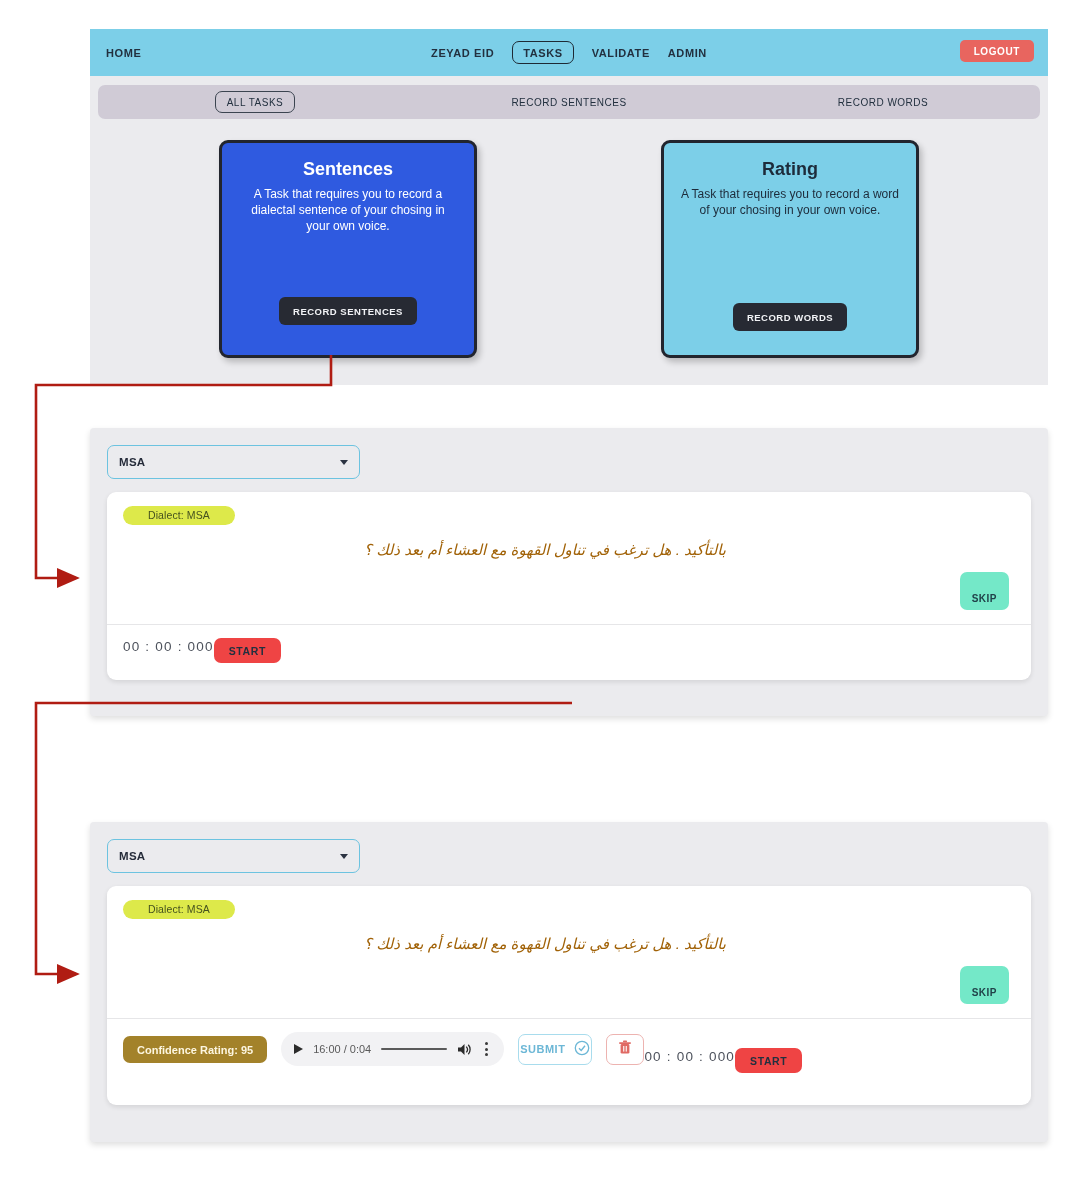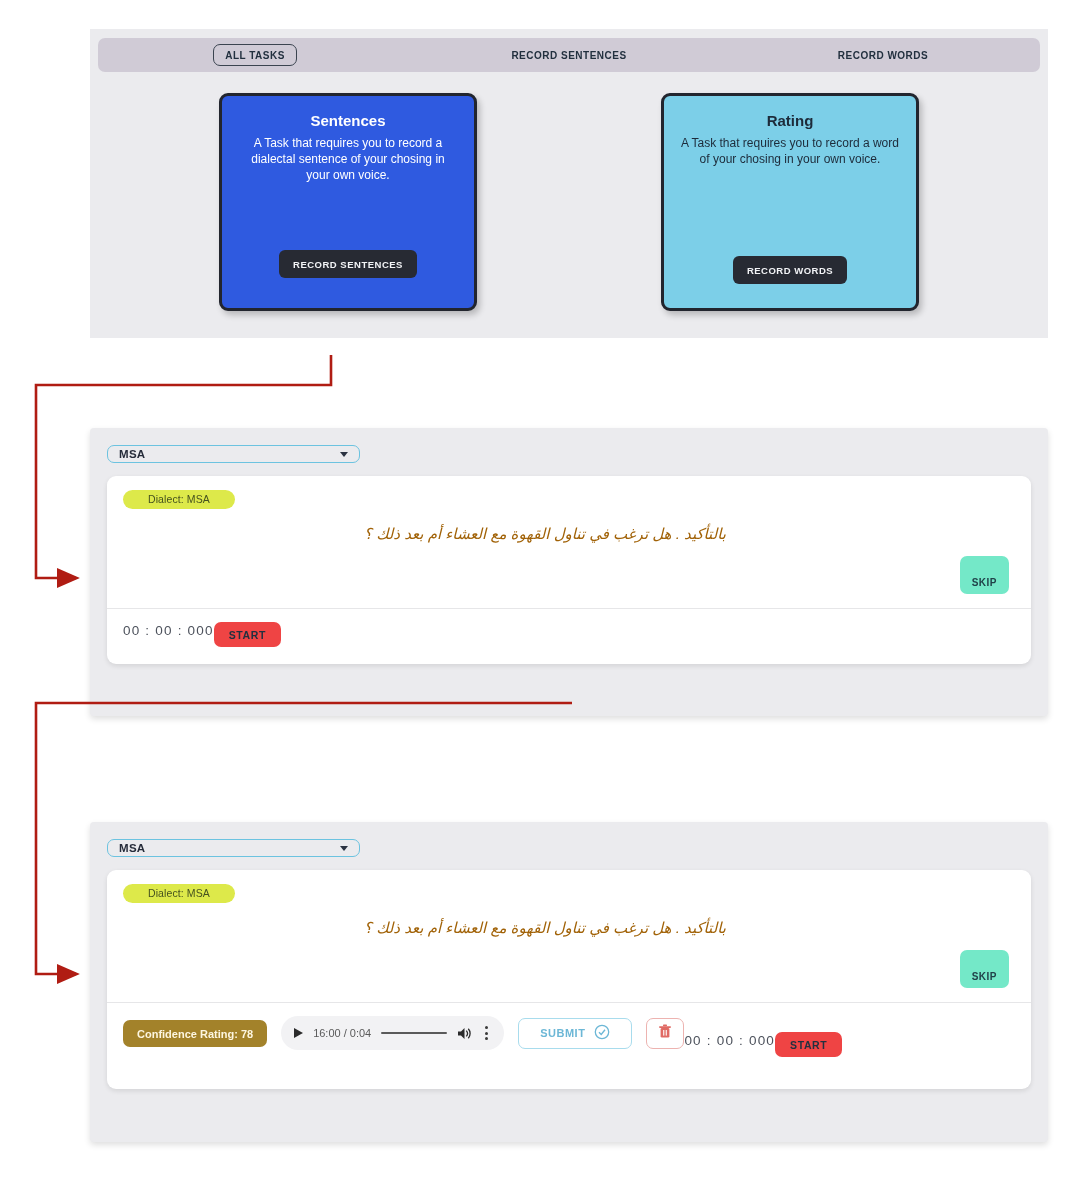--- a/index.html
+++ b/index.html
@@ -60,21 +60,21 @@
     background: #d0cbd6;
     border-radius: 7px;
     height: 34px;
     display: flex; align-items: center;
   }
   .subnav-cell {
     flex: 1; display: flex; align-items: center; justify-content: center;
   }
   .subnav-cell:first-child { justify-content: center; }
   .tab-label {
-    font-size: 10px; font-weight: bold; color: #22303f; letter-spacing: .5px;
+    font-size: 10px; font-weight: normal; color: #22303f; letter-spacing: .5px;
   }
   .tab-label.boxed {
     border: 1.4px solid #3b4450;
     border-radius: 7px;
     padding: 5px 11px 4px;
   }
 
   .cards-area {
     background: #ebebee;
     height: 255px;
@@ -86,21 +86,21 @@
   .task-card {
     width: 258px; height: 218px;
     border: 3px solid #22252e;
     border-radius: 9px;
     display: flex; flex-direction: column; align-items: center;
     padding: 16px 16px 0;
     box-shadow: 3px 4px 6px rgba(0,0,0,.22);
   }
   .task-card.blue { background: #2f5ae0; color: #ffffff; }
   .task-card.cyan { background: #7ccfe8; color: #1d2b3a; }
-  .card-title { font-size: 15px; font-weight: bold; margin-bottom: 7px; }
+  .card-title { font-size: 18px; font-weight: bold; margin-bottom: 7px; }
   .card-desc {
     font-size: 12px; line-height: 1.32; text-align: center;
     font-weight: 400;
   }
   .card-btn {
     margin-top: auto; margin-bottom: 30px;
     background: #272a33; color: #f2f3f6;
     font-size: 9.5px; font-weight: bold; letter-spacing: .5px;
     border: none; border-radius: 6px;
     padding: 9px 14px 8px;
@@ -112,21 +112,21 @@
   #shot-bot { left: 90px; top: 822px; width: 958px; height: 320px; }
 
   .rec-panel {
     background: #ebebee;
     border-radius: 4px;
     padding: 17px 17px 20px;
     height: 100%;
     box-shadow: 0 3px 6px rgba(0,0,0,.13);
   }
   .dialect-select {
-    width: 253px; height: 18px;
+    width: 253px; height: 34px;
     background: #ebebee;
     border: 1.8px solid #6cc3e0;
     border-radius: 7px;
     display: flex; align-items: center; justify-content: space-between;
     padding: 0 11px;
     margin-bottom: 13px;
   }
   .dialect-select .sel-val {
     font-size: 11.5px; font-weight: bold; color: #262c3a; letter-spacing: .3px;
   }
@@ -218,21 +218,21 @@
   .spk-icon { display: flex; align-items: center; }
   .kebab { display: flex; flex-direction: column; gap: 2.5px; padding: 0 3px; }
   .kebab i { width: 3px; height: 3px; border-radius: 50%; background: #3a3a3a; display: block; }
 
   .submit-btn {
     background: #ffffff;
     border: 1.6px solid #a8dced;
     border-radius: 7px;
     height: 31px;
     display: flex; align-items: center; gap: 9px;
-    padding: 0 21px;
+    padding: 0 1px;
     color: #6cb7d6;
     font-size: 11px; font-weight: bold; letter-spacing: .5px;
   }
   .del-btn {
     background: #ffffff;
     border: 1.6px solid #edb3b0;
     border-radius: 7px;
     height: 31px; width: 38px;
     display: flex; align-items: center; justify-content: center;
   }
@@ -240,20 +240,30 @@
   
   .connector { position: absolute; left: 0; top: 0; pointer-events: none; }
 </style>
 </head>
 <body>
 
 <div class="page">
 
   <div class="screen-shot" id="shot-top">
 
+    <div class="navbar">
+      <div class="nav-left">HOME</div>
+      <div class="nav-center">
+        <span class="nav-item">ZEYAD EID</span>
+        <span class="nav-item boxed">TASKS</span>
+        <span class="nav-item">VALIDATE</span>
+        <span class="nav-item">ADMIN</span>
+      </div>
+      <button class="logout-btn">LOGOUT</button>
+    </div>
 
     <div class="subnav-wrap">
       <div class="subnav">
         <div class="subnav-cell">
           <span class="tab-label boxed">ALL TASKS</span>
         </div>
         <div class="subnav-cell">
           <span class="tab-label">RECORD SENTENCES</span>
         </div>
         <div class="subnav-cell">
@@ -314,21 +324,21 @@
           <span class="dialect-badge">Dialect: MSA</span>
           <div class="arabic-text">بالتأكيد . هل ترغب في تناول القهوة مع العشاء أم بعد ذلك ؟</div>
           <div class="skip-row">
             <button class="skip-btn">SKIP</button>
           </div>
         </div>
         <div class="divider"></div>
 
         <div class="recorder-block">
           <div class="audio-row">
-            <span class="conf-badge">Confidence Rating: 78</span>
+            <span class="conf-badge">Confidence Rating: 95</span>
 
             <div class="audio-player">
               <span class="play-tri"></span>
               <span class="audio-time">16:00 / 0:04</span>
               <span class="audio-bar"></span>
               <span class="spk-icon">
                 <svg width="15" height="13" viewBox="0 0 15 13">
                   <polygon points="1,4.5 4,4.5 7.5,1 7.5,12 4,8.5 1,8.5" fill="#2b2b2b"></polygon>
                   <path d="M9.3 3.6 A4.4 4.4 0 0 1 9.3 9.4" stroke="#2b2b2b" stroke-width="1.3" fill="none"></path>
                   <path d="M11.3 1.8 A7 7 0 0 1 11.3 11.2" stroke="#2b2b2b" stroke-width="1.3" fill="none"></path>

